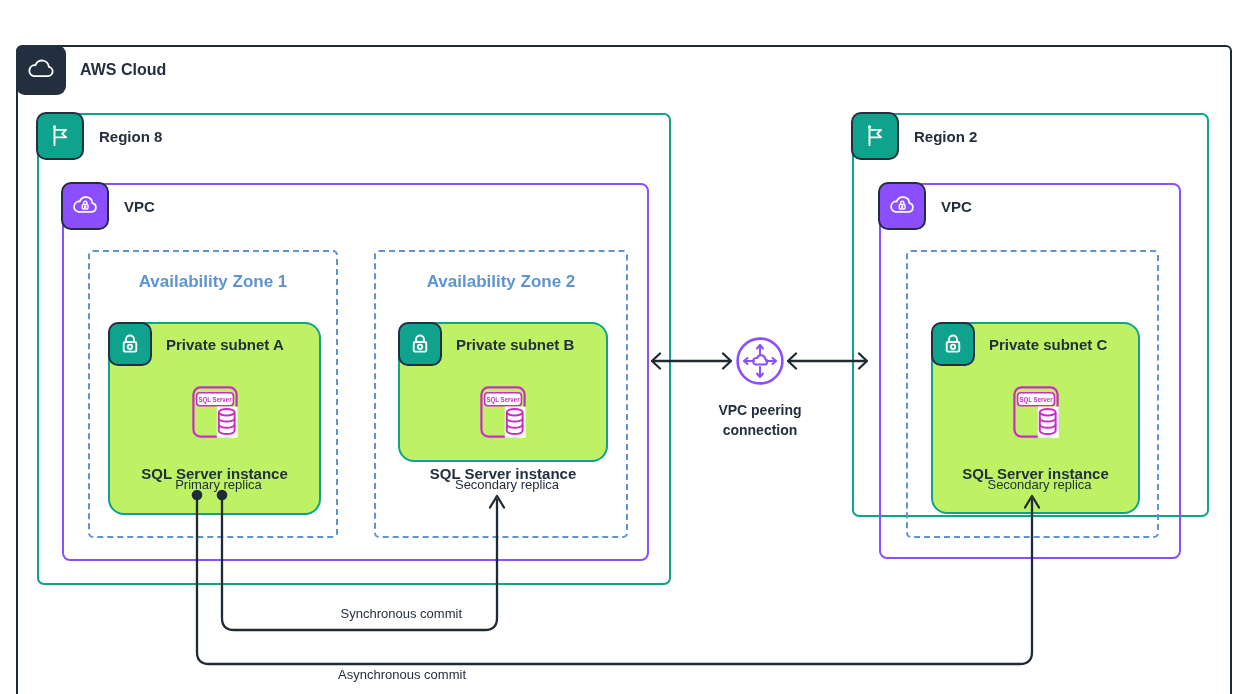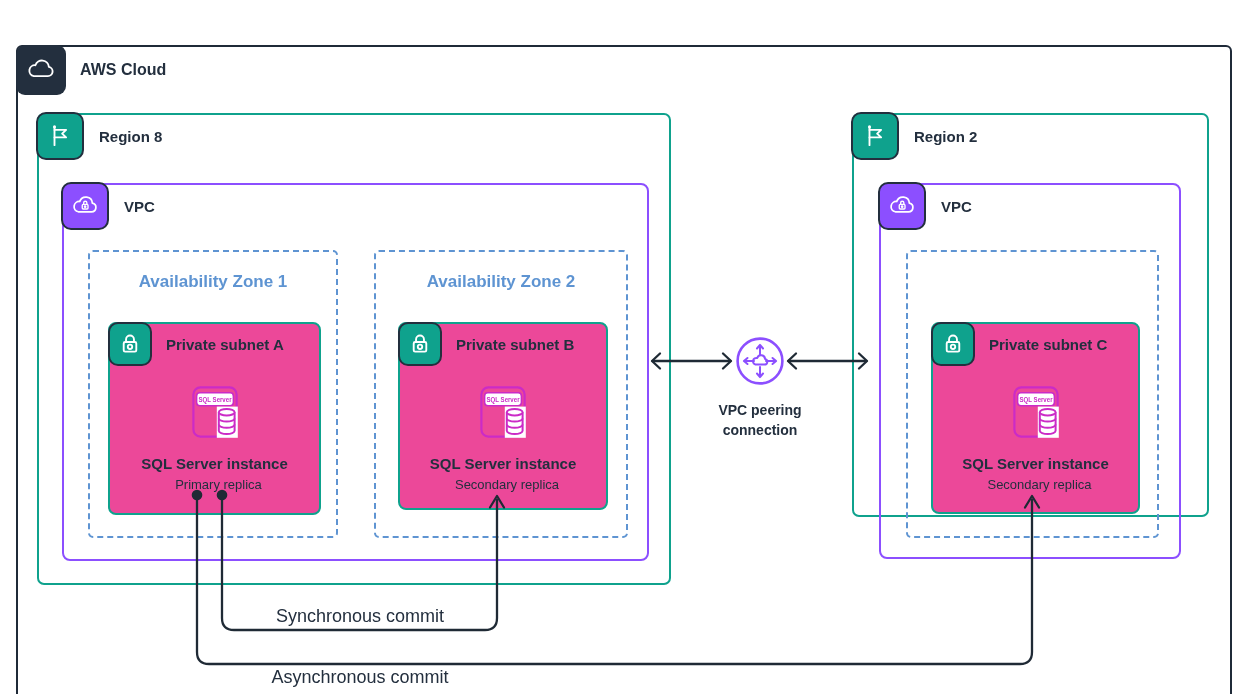--- a/index.html
+++ b/index.html
@@ -3,38 +3,38 @@
 <meta charset="utf-8">
 <style>
   html,body{margin:0;padding:0;background:#fff;}
   body{font-family:"Liberation Sans","DejaVu Sans",sans-serif;color:#232f3e;}
   .canvas{position:relative;width:1247px;height:694px;background:#fff;overflow:hidden;margin-top:29px;}
   .box{position:absolute;box-sizing:border-box;}
   .aws{border:2.5px solid #1f2a38;border-radius:6px;}
   .region{border:2px solid #0fa28d;border-radius:7px;}
   .vpcbox{border:2px solid #8c4fff;border-radius:8px;}
   .az{border:2px dashed #5e94d2;border-radius:5px;}
-  .subnet{border:2px solid #0fa28d;border-radius:8px;background:#ec4899;}
+  .subnet{border:2px solid #0fa28d;border-radius:16px;background:#bef264;}
   .tile{position:absolute;display:flex;align-items:center;justify-content:center;box-sizing:border-box;}
   .tile.navy{left:-2px;top:-2px;width:50px;height:50px;background:#232f3e;border-radius:9px;}
   .tile.teal{left:-3px;top:-3px;width:48px;height:48px;background:#0fa28d;border:2.5px solid #232f3e;border-radius:10px;}
   .tile.purple{left:-3px;top:-3px;width:48px;height:48px;background:#8c4fff;border:2.5px solid #232f3e;border-radius:10px;}
   .tile.subtile{left:-2px;top:-2px;width:44px;height:44px;background:#0fa28d;border:2.5px solid #232f3e;border-radius:10px;}
   .hdr{position:absolute;display:flex;align-items:center;font-weight:700;font-size:15px;color:#232f3e;white-space:nowrap;}
   .hdr.aws-h{left:62px;top:-2px;height:50px;font-size:16px;}
   .hdr.reg-h{left:60px;top:-3px;height:48px;}
   .hdr.sub-h{left:56px;top:-2px;height:44px;}
   .az-title{position:absolute;left:0;right:0;top:20px;text-align:center;font-weight:700;font-size:17px;color:#5e94d2;}
-  .instance-title{position:absolute;left:0;right:0;top:131px;text-align:center;font-weight:700;font-size:15px;color:#232f3e;}
+  .instance-title{position:absolute;left:0;right:0;top:141px;text-align:center;font-weight:700;font-size:15px;color:#232f3e;}
   .replica{position:absolute;left:0;right:0;top:153px;text-align:center;font-size:13px;color:#232f3e;padding-left:8px;}
   .sqlwrap{position:absolute;left:50%;top:62px;transform:translateX(-50%);width:46px;height:52px;}
   .overlay{position:absolute;left:0;top:0;z-index:20;pointer-events:none;}
   .peericon{position:absolute;left:735px;top:307px;width:50px;height:50px;z-index:21;}
   .peer-label{position:absolute;left:688px;top:371px;width:144px;font-weight:700;font-size:14px;text-align:center;line-height:1.45;z-index:5;}
-  .flow-label{position:absolute;font-size:18px;text-align:center;color:#232f3e;z-index:5;}
+  .flow-label{position:absolute;font-size:13px;text-align:right;color:#232f3e;z-index:5;}
   .flow-label.sync{left:258px;top:577px;width:204px;}
   .flow-label.async{left:254px;top:638px;width:212px;}
 </style>
 </head>
 <body>
 
 <svg width="0" height="0" style="position:absolute" aria-hidden="true">
   <defs>
     <symbol id="sym-cloud" viewBox="0 0 24 24">
       <path d="M6.6,16.6 h10.6 a3.5,3.5 0 0 0 0.7,-6.93 A5.2,5.2 0 0 0 7.8,8.4 a4.15,4.15 0 0 0 -1.2,8.2 z" fill="none" stroke="#fff" stroke-width="1.4" stroke-linejoin="round" stroke-linecap="round"></path>
@@ -126,21 +126,21 @@
             <svg class="sqlwrap" viewBox="0 0 46 52">
                 <use href="#sym-sql"></use>
               </svg>
             <div class="instance-title">SQL Server instance</div>
             <div class="replica">Primary replica</div>
           </div>
         </div>
 
         <div class="box az" style="left:310px;top:65px;width:254px;height:288px">
           <div class="az-title">Availability Zone 2</div>
-          <div class="box subnet" style="left:22px;top:70px;width:210px;height:188px">
+          <div class="box subnet" style="left:22px;top:70px;width:210px;height:140px">
             <div class="tile subtile">
               <svg width="28" height="28">
                   <use href="#sym-lock"></use>
                 </svg>
             </div>
             <div class="hdr sub-h">Private subnet B</div>
             <svg class="sqlwrap" viewBox="0 0 46 52">
                 <use href="#sym-sql"></use>
               </svg>
             <div class="instance-title">SQL Server instance</div>

